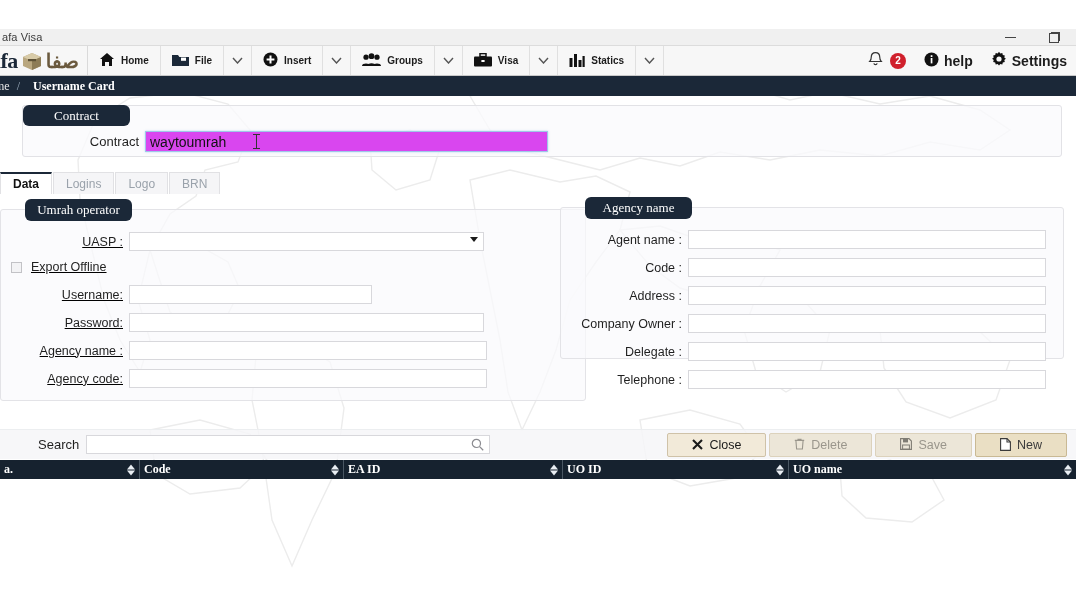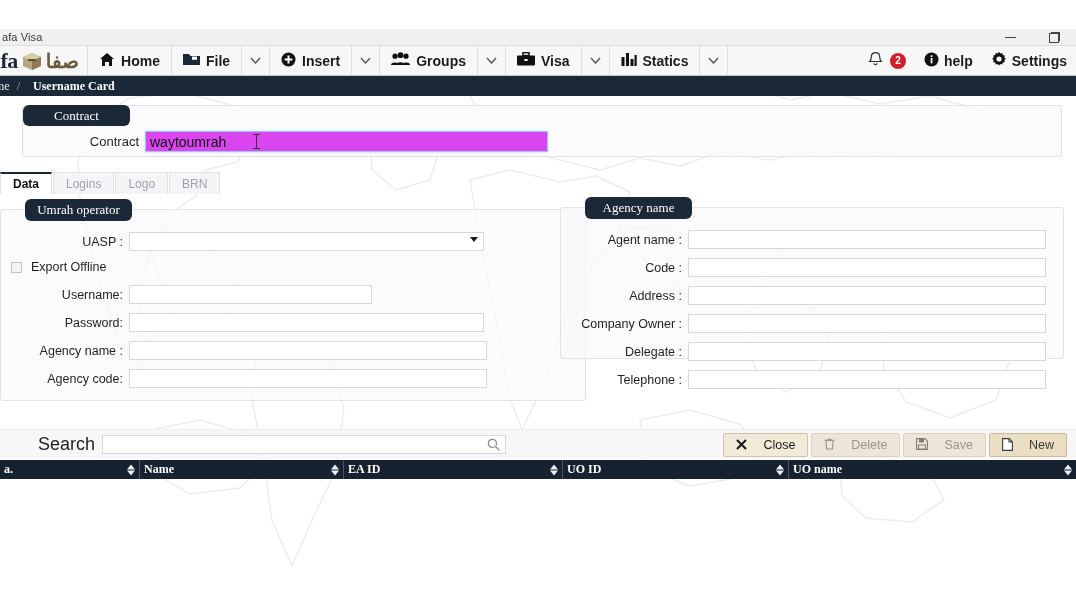--- a/index.html
+++ b/index.html
@@ -70,21 +70,21 @@
   .logo-mark {
     width:22px; height:20px; position:relative;
   }
   .logo-ar {
     font-size:20px; color:#6b5a3e; font-weight:bold;
     direction:rtl;
   }
   .nav-item {
     display:flex; align-items:center; gap:6px;
     padding:0 11px;
-    font-size:14px; font-weight:bold; color:#1c1c1c;
+    font-size:10px; font-weight:bold; color:#1c1c1c;
     border-right:1px solid #e0e0e0;
     cursor:default;
   }
   .nav-caret {
     display:flex; align-items:center; padding:0 8px;
     color:#555; font-size:10px;
     border-right:1px solid #e0e0e0;
   }
   .nav-spacer { flex:1; }
   .nav-right { display:flex; align-items:center; gap:0; }
@@ -180,21 +180,21 @@
     font-weight:bold;
   }
 
   
   .panel {
     position:absolute;
     background:rgba(250,250,252,.72);
     border:1px solid #e3e3e7;
     border-radius:3px;
   }
-  .panel-left  { left:0px;   top:180px; width:586px; height:192px; }
+  .panel-left  { left:0px;   top:180px; width:586px; height:192px;text-decoration:underline; }
   .panel-right { left:560px; top:178px; width:504px; height:152px; }
   .pill.panel-pill { left:24px; top:-11px; height:22px; }
   .pill-umrah { width:107px; }
   .pill-agency { width:107px; }
 
   .field-row {
     display:flex; align-items:center;
     margin-bottom:9px;
   }
   .field-label {
@@ -241,38 +241,38 @@
   .panel-right .field-input { width:358px; }
 
   
   .searchbar {
     position:absolute; left:0; top:400px;
     width:1076px; height:30px;
     background:rgba(246,246,248,.85);
     border-top:1px solid #eceef0;
     display:flex; align-items:center;
   }
-  .search-label { margin-left:38px; font-size:18px; color:#1f1f1f; }
+  .search-label { margin-left:38px; font-size:13px; color:#1f1f1f; }
   .search-wrap { position:relative; margin-left:7px; }
   .search-input {
     width:404px; height:19px;
     border:1px solid #d8d8dc; background:#fff;
     font-size:12px; padding:0 22px 0 5px; outline:none;
   }
   .search-icon {
     position:absolute; right:6px; top:3px;
     color:#8b8b90; font-size:13px;
   }
   .btn-group {
     position:absolute; right:9px; top:3px;
     display:flex; gap:3px;
   }
   .btn {
-    height:24px; padding:0 12px;
-    display:flex; align-items:center; gap:16px;
+    height:24px; padding:0 24px;
+    display:flex; align-items:center; gap:6px;
     font-size:12.5px;
     border:1px solid #cfc2a8;
     border-radius:2px;
     background:#efe7d6;
     color:#3b3b3b;
     cursor:default;
   }
   .btn.strong { color:#1a1a1a; font-weight:normal; background:#f2ead9; }
   .btn.dim { color:#9a968c; background:#ece6d8; border-color:#dcd2bc; }
   .btn.new-btn { background:#eadfc4; border-color:#c9b994; }
@@ -648,21 +648,21 @@
 
   <div class="table-head">
     <div class="th" style="width:140px">
       <span>a.</span>
       <span class="sort">
           <span class="tri-up"></span>
           <span class="tri-dn"></span>
         </span>
     </div>
     <div class="th" style="width:204px">
-      <span>Name</span>
+      <span>Code</span>
       <span class="sort">
           <span class="tri-up"></span>
           <span class="tri-dn"></span>
         </span>
     </div>
     <div class="th" style="width:219px">
       <span>EA ID</span>
       <span class="sort">
           <span class="tri-up"></span>
           <span class="tri-dn"></span>

